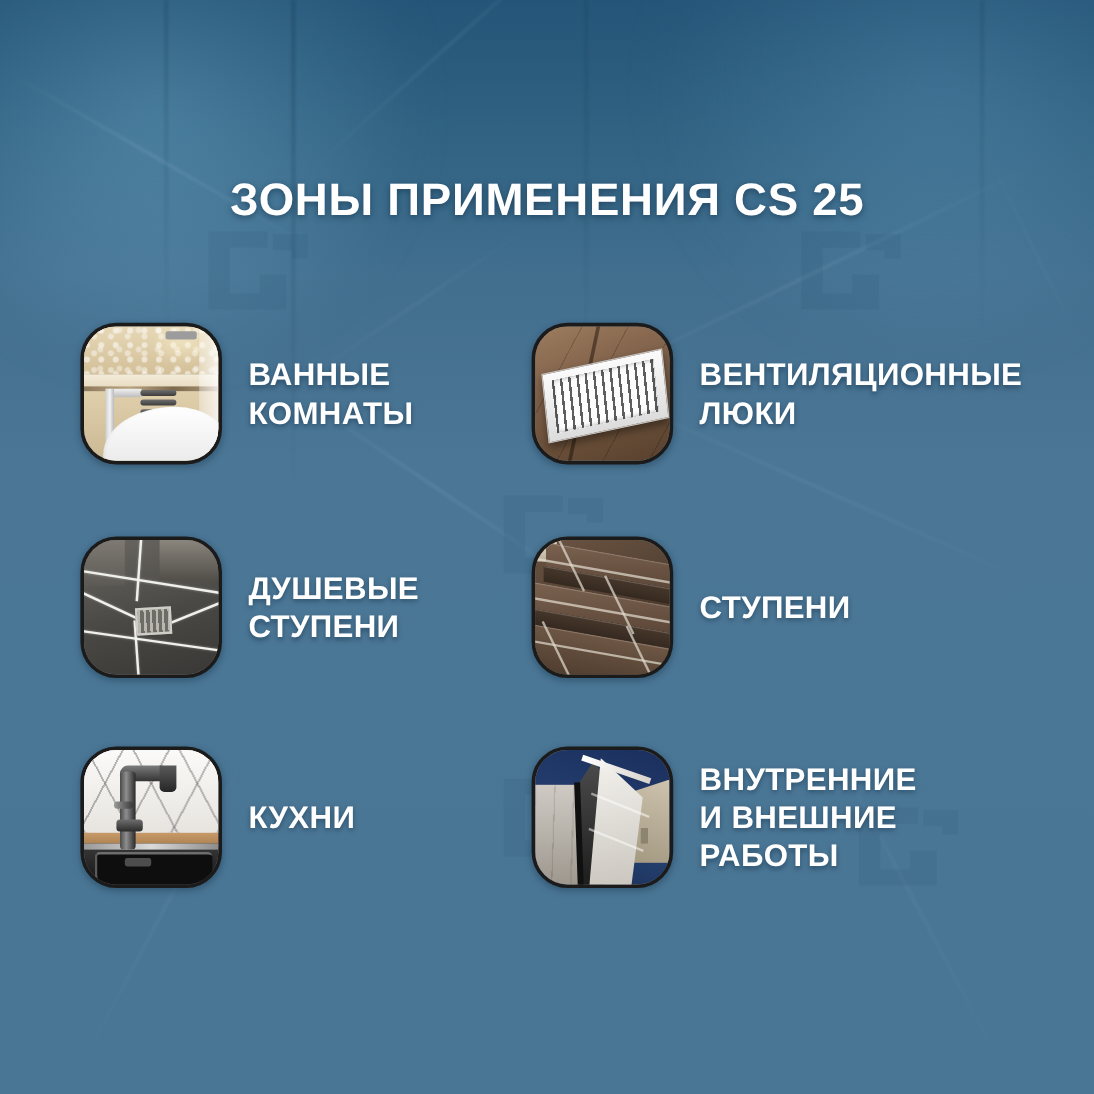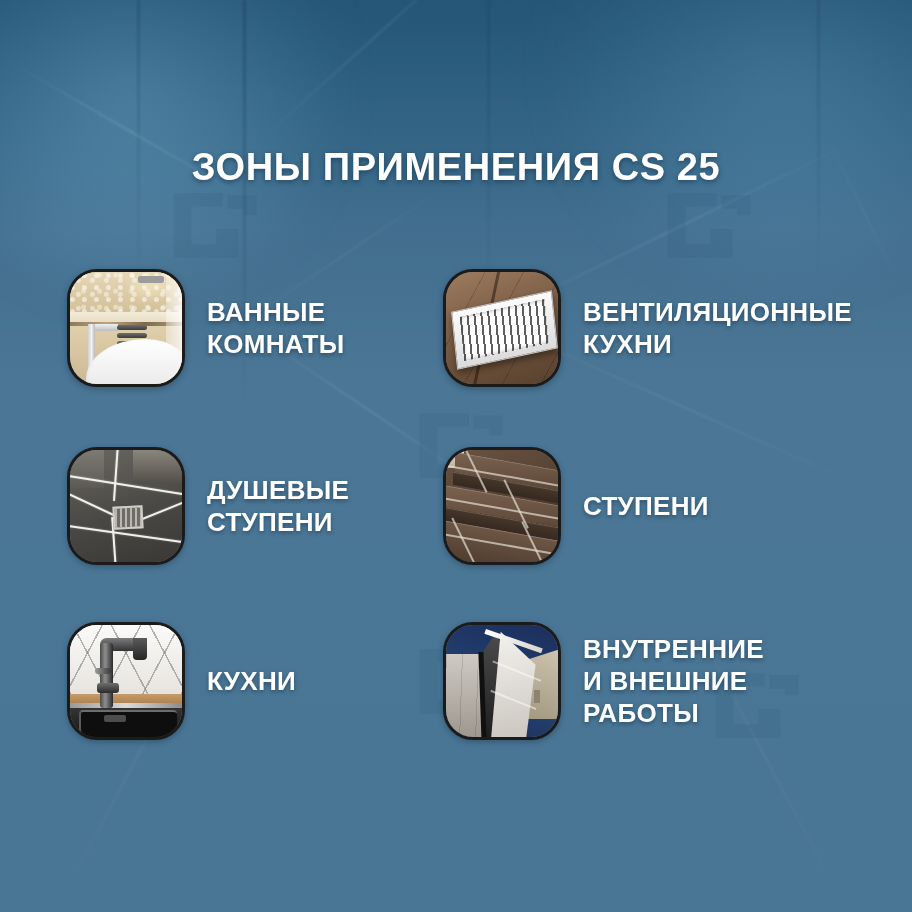--- a/index.html
+++ b/index.html
@@ -394,21 +394,21 @@
       <div class="thumb">
         <div class="scene">
           <div class="vent-floor"></div>
           <div class="vent-seam"></div>
           <div class="vent-grille">
               <div class="vent-bars"></div>
             </div>
         </div>
       </div>
       <div class="label">ВЕНТИЛЯЦИОННЫЕ
-КУХНИ</div>
+ЛЮКИ</div>
     </div>
 
     <div class="card c1 r2">
       <div class="thumb">
         <div class="scene">
           <div class="sh-base"></div>
           <div class="sh-wallL"></div>
           <div class="sh-wallR"></div>
           <div class="sh-g h1"></div>
           <div class="sh-g h2"></div>

